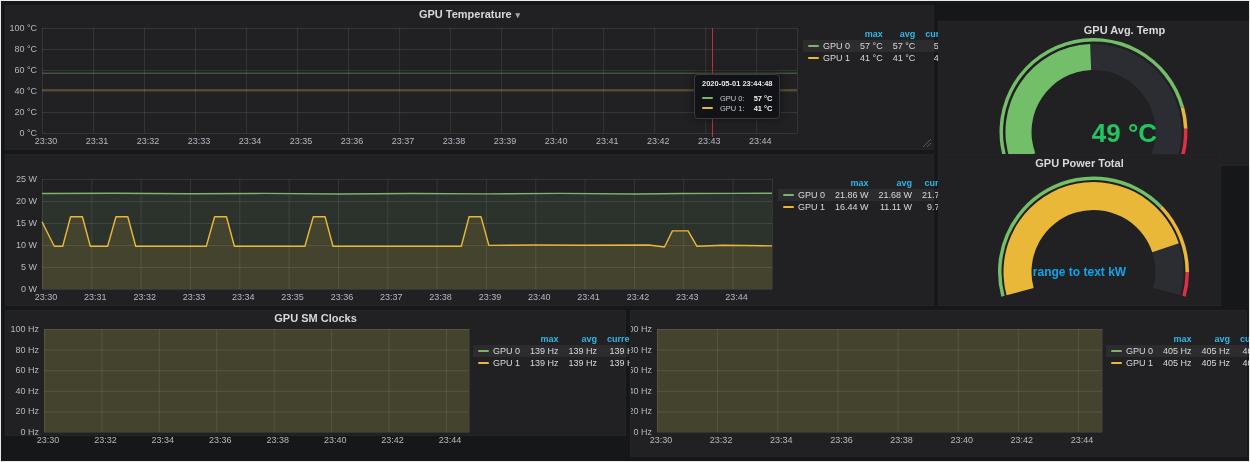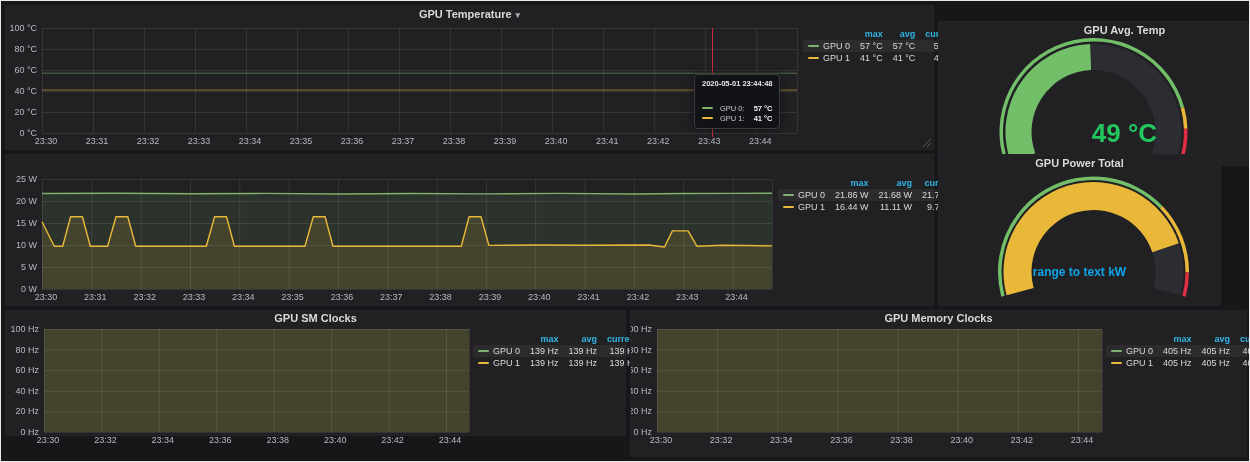--- a/index.html
+++ b/index.html
@@ -21,21 +21,21 @@
   .legend td{ text-align:right; padding:1px 5px; white-space:nowrap; }
   .legend td.series-cell{ text-align:left; cursor:pointer; }
   .legend tr.hl{ background:rgba(255,255,255,0.05); }
   .dash{ display:inline-block; width:11px; height:2px; border-radius:1px;
     vertical-align:middle; margin-right:4px; margin-top:-2px; }
   
   .crosshair{ position:absolute; width:1px; background:rgba(224,47,68,0.85); z-index:3; }
   .tooltip{ position:absolute; z-index:4; background:#121317; border:1px solid #3a3b40;
     border-radius:4px; padding:4px 7px; font-size:7.5px; color:#c7c8c9; white-space:nowrap;
     box-shadow:0 0 8px rgba(0,0,0,0.5); }
-  .tt-time{ font-weight:700; color:#e8e8e8; font-size:7.5px; margin-bottom:16px; }
+  .tt-time{ font-weight:700; color:#e8e8e8; font-size:7.5px; margin-bottom:6px; }
   .tt-row{ display:flex; align-items:center; gap:3px; line-height:10px; }
   .tt-name{ margin-right:6px; }
   .tt-val{ font-weight:700; color:#f0f0f0; margin-left:auto; }
   
   .gauge-wrap{ position:absolute; left:0; right:0; top:16px; bottom:0; }
   .gauge-value{ position:absolute; left:0; right:0; text-align:center; font-weight:700; }
   .gauge-value.big{ top:96px; font-size:26px; }
   .gauge-value.small{ top:110px; font-size:12px; }
   .resize-handle{ position:absolute; right:2px; bottom:2px; width:8px; height:8px; opacity:0.55; cursor:nwse-resize; }
 </style>
@@ -315,21 +315,20 @@
             <td>139 Hz</td>
             <td>139 Hz</td>
           </tr>
         </tbody>
           </table>
       </div>
     </div>
   </div>
 
   <div class="panel" style="left:629px;top:309px;width:617px;height:147px;">
-    <div class="panel-title" style="height:14px;line-height:14px;"><span>GPU Memory Clocks</span></div>
     <div class="panel-body" style="top:14px;">
       <div class="chart" id="chart-5">
           <svg width="475" height="131">
             <path d="M26.0 107L26.0 4.0L471.0 4.0L471.0 107Z" fill="#7EB26D" fill-opacity="0.13"></path>
             <path d="M26.0 107L26.0 4.0L471.0 4.0L471.0 107Z" fill="#EAB839" fill-opacity="0.13"></path>
             <g stroke="rgba(255,255,255,0.09)" stroke-width="1">
               <line x1="26" x2="471" y1="107.5" y2="107.5"></line>
               <line x1="26" x2="471" y1="86.9" y2="86.9"></line>
               <line x1="26" x2="471" y1="66.3" y2="66.3"></line>
               <line x1="26" x2="471" y1="45.7" y2="45.7"></line>

